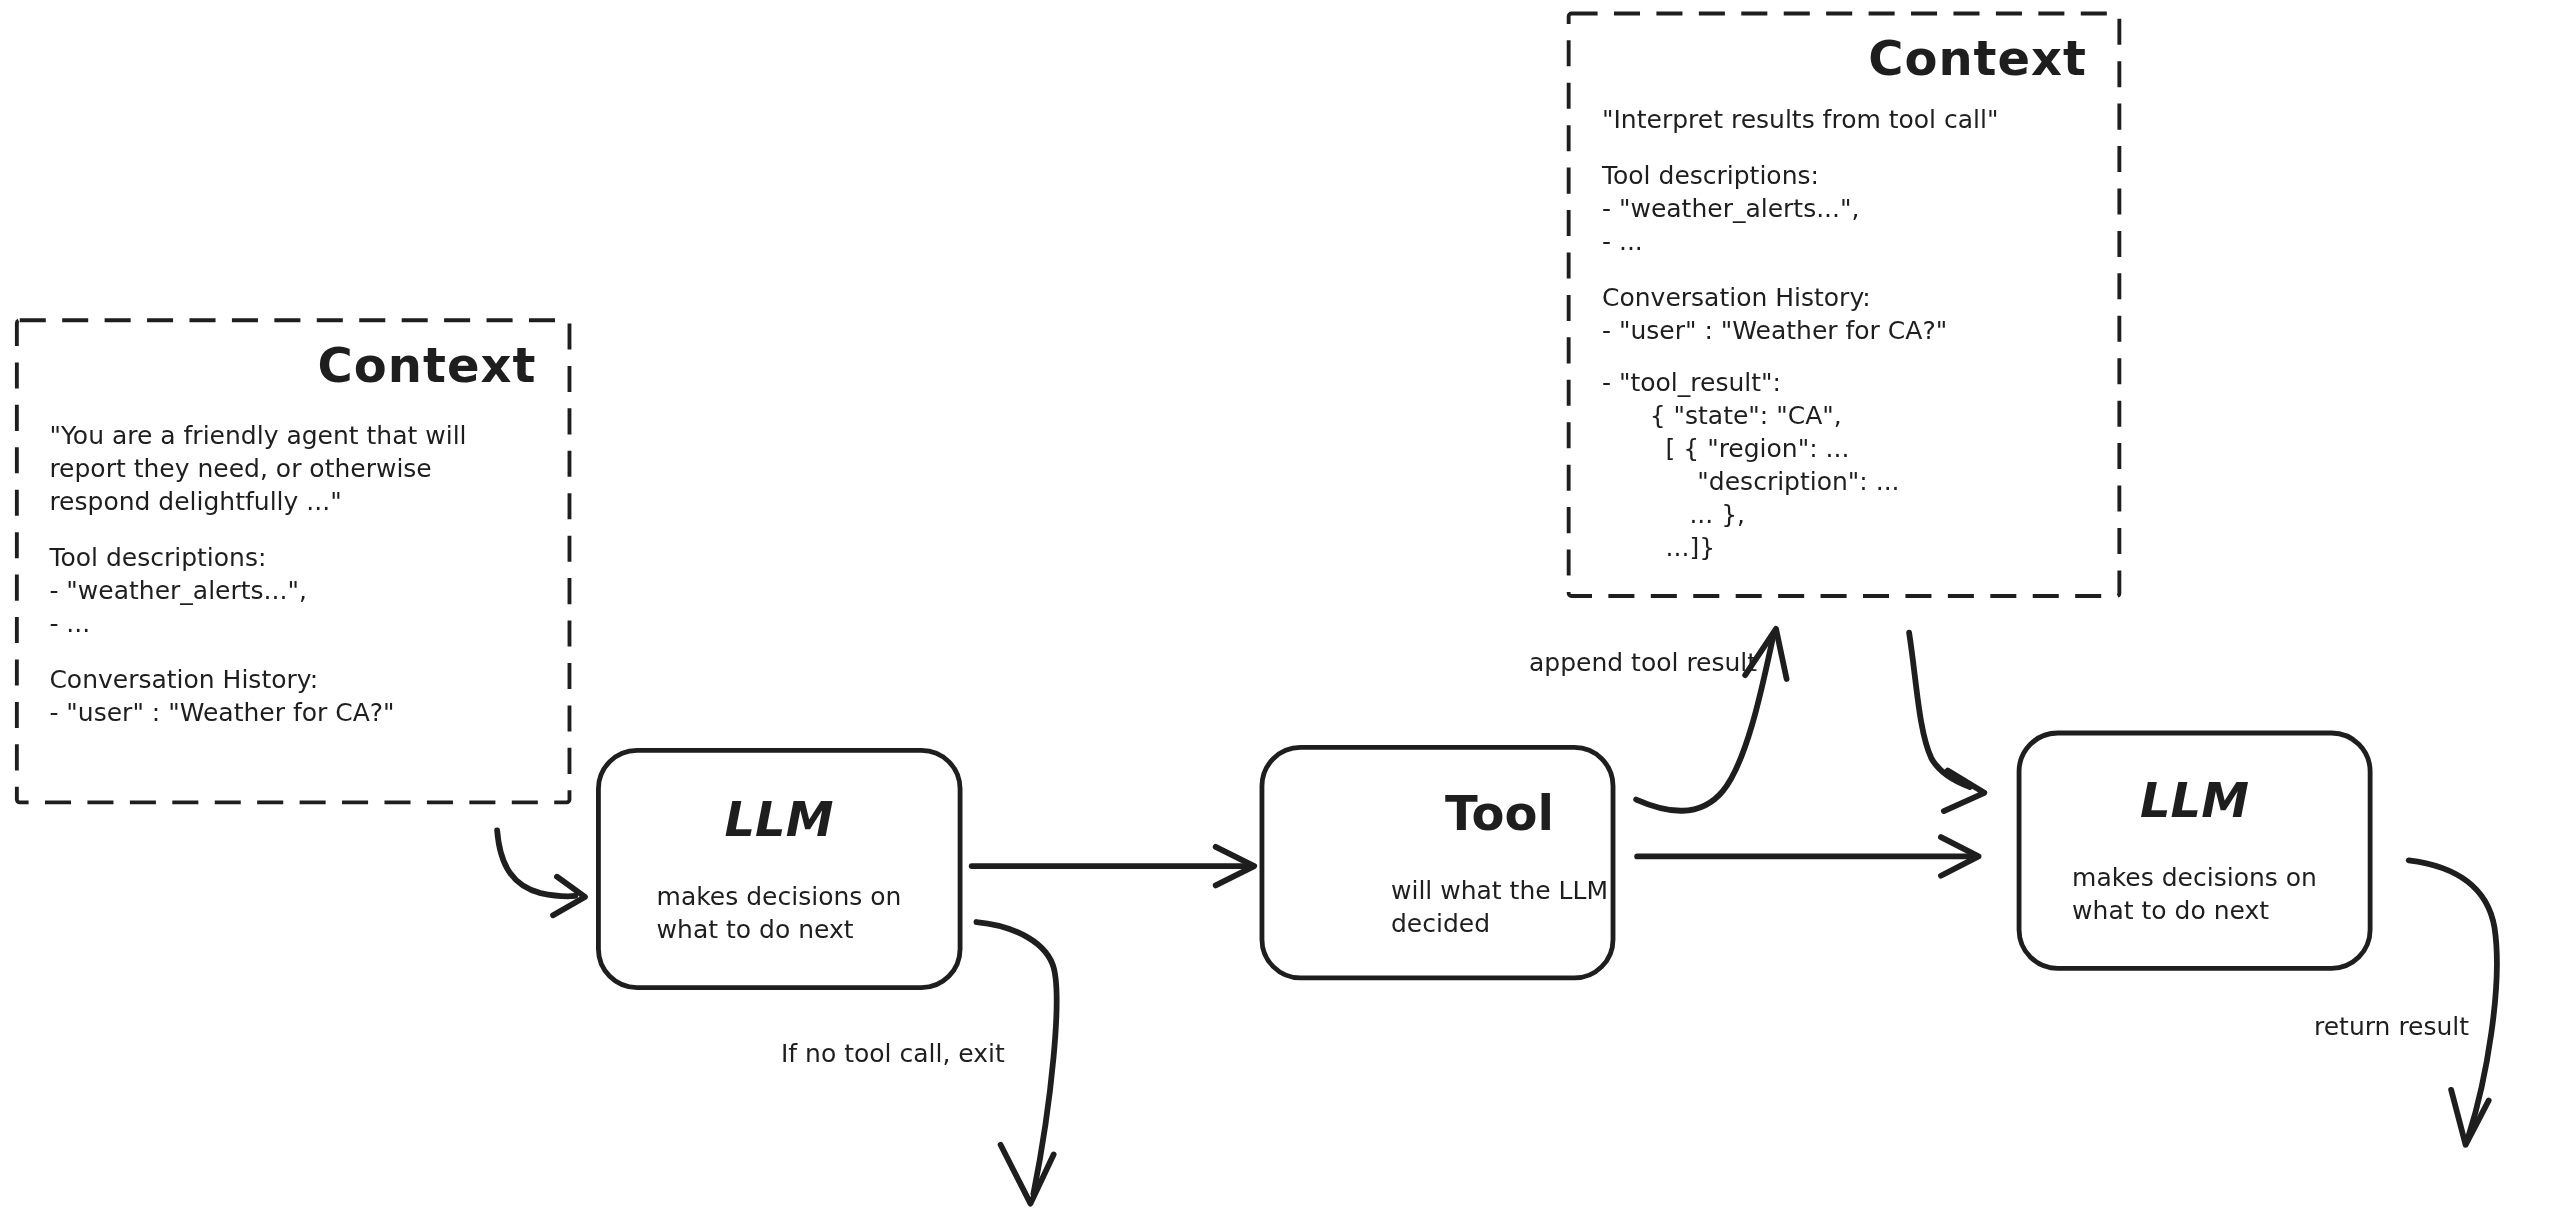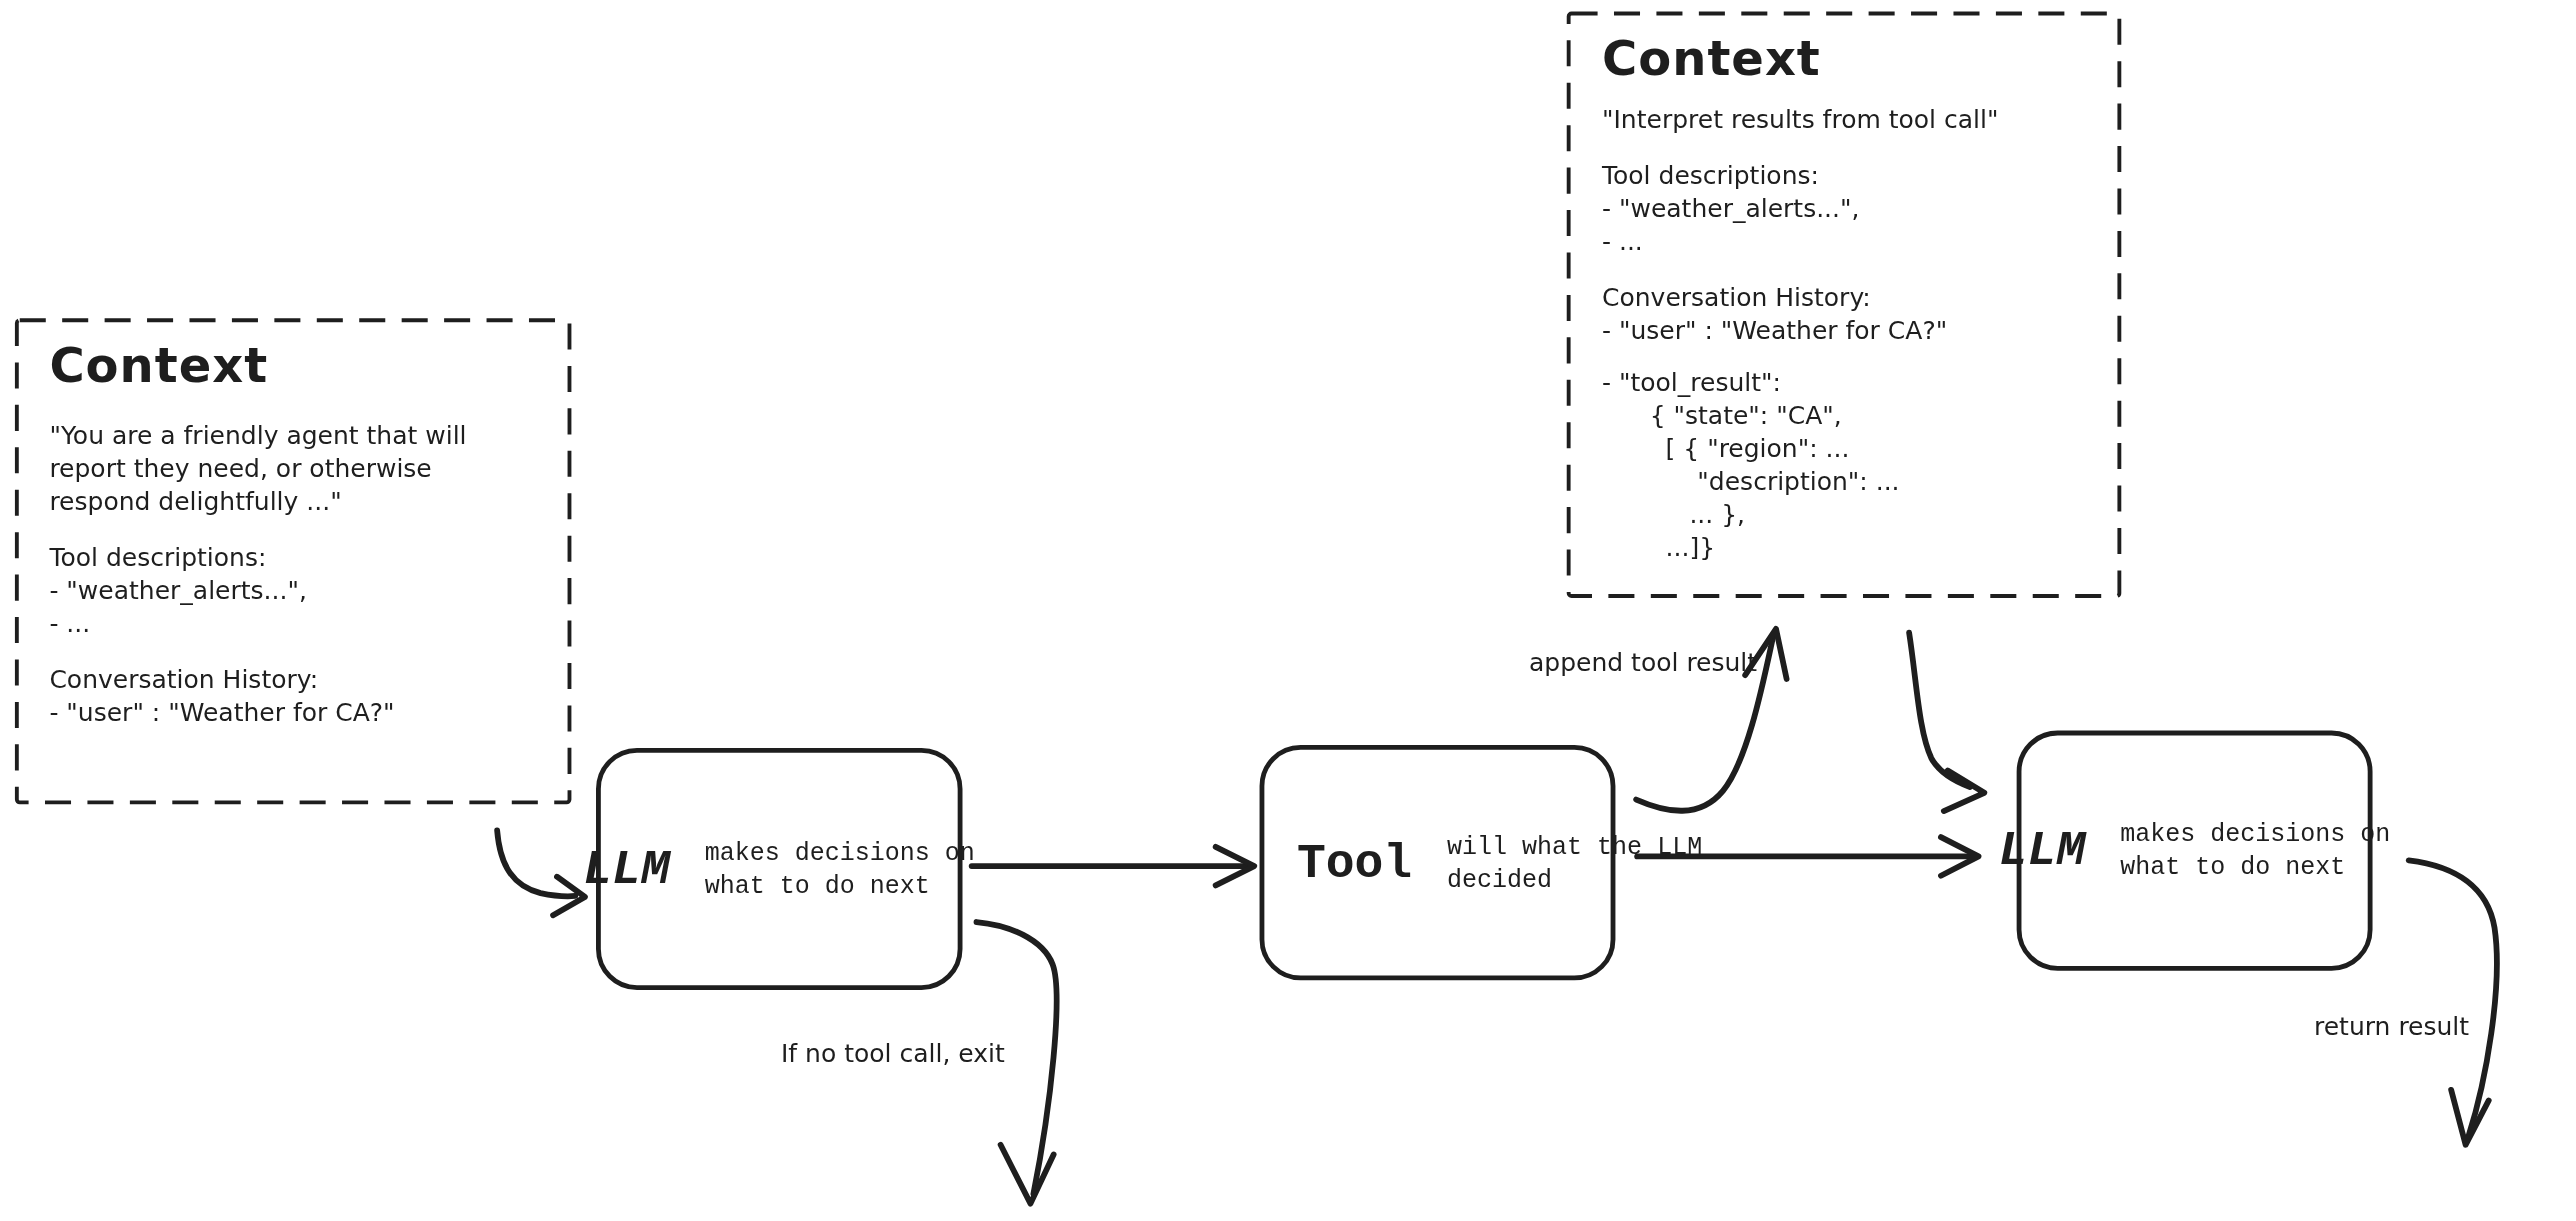--- a/index.html
+++ b/index.html
@@ -15,29 +15,29 @@
   .shape{fill:none;stroke:#1e1e1e;}
   .solid-border{stroke-width:5;}
   .dash-border{stroke-width:4;stroke-dasharray:27 17;}
   .arrow{fill:none;stroke:#1e1e1e;stroke-width:6;stroke-linecap:round;stroke-linejoin:round;}
   .ctx{
     position:absolute;box-sizing:border-box;
     padding:13.5px 33px 0 33px;
   }
   .ctx-title{
     font-size:48px;line-height:62px;font-weight:600;
-    text-align:left;letter-spacing:1px;margin-bottom:13.5px;
+    text-align:right;letter-spacing:1px;margin-bottom:13.5px;
   }
   .grp{margin-top:23px;}
   .grp.tight{margin-top:19.3px;}
   .line{font-size:25px;line-height:33px;white-space:pre;}
   .node{
     position:absolute;box-sizing:border-box;
-    display:flex;flex-direction:row;align-items:center;justify-content:center;
-    gap:35px;text-align:center;font-family:Liberation Mono, monospace;
+    display:flex;flex-direction:column;align-items:center;justify-content:center;
+    gap:35px;text-align:center;
   }
   .node-title{font-size:48px;line-height:52px;font-weight:600;}
   .italic{font-style:italic;}
   .node-sub{text-align:left;}
   .arrow-label{position:absolute;font-size:25px;line-height:31px;white-space:pre;}
 </style>
 </head>
 <body>
 
 <div id="canvas">

